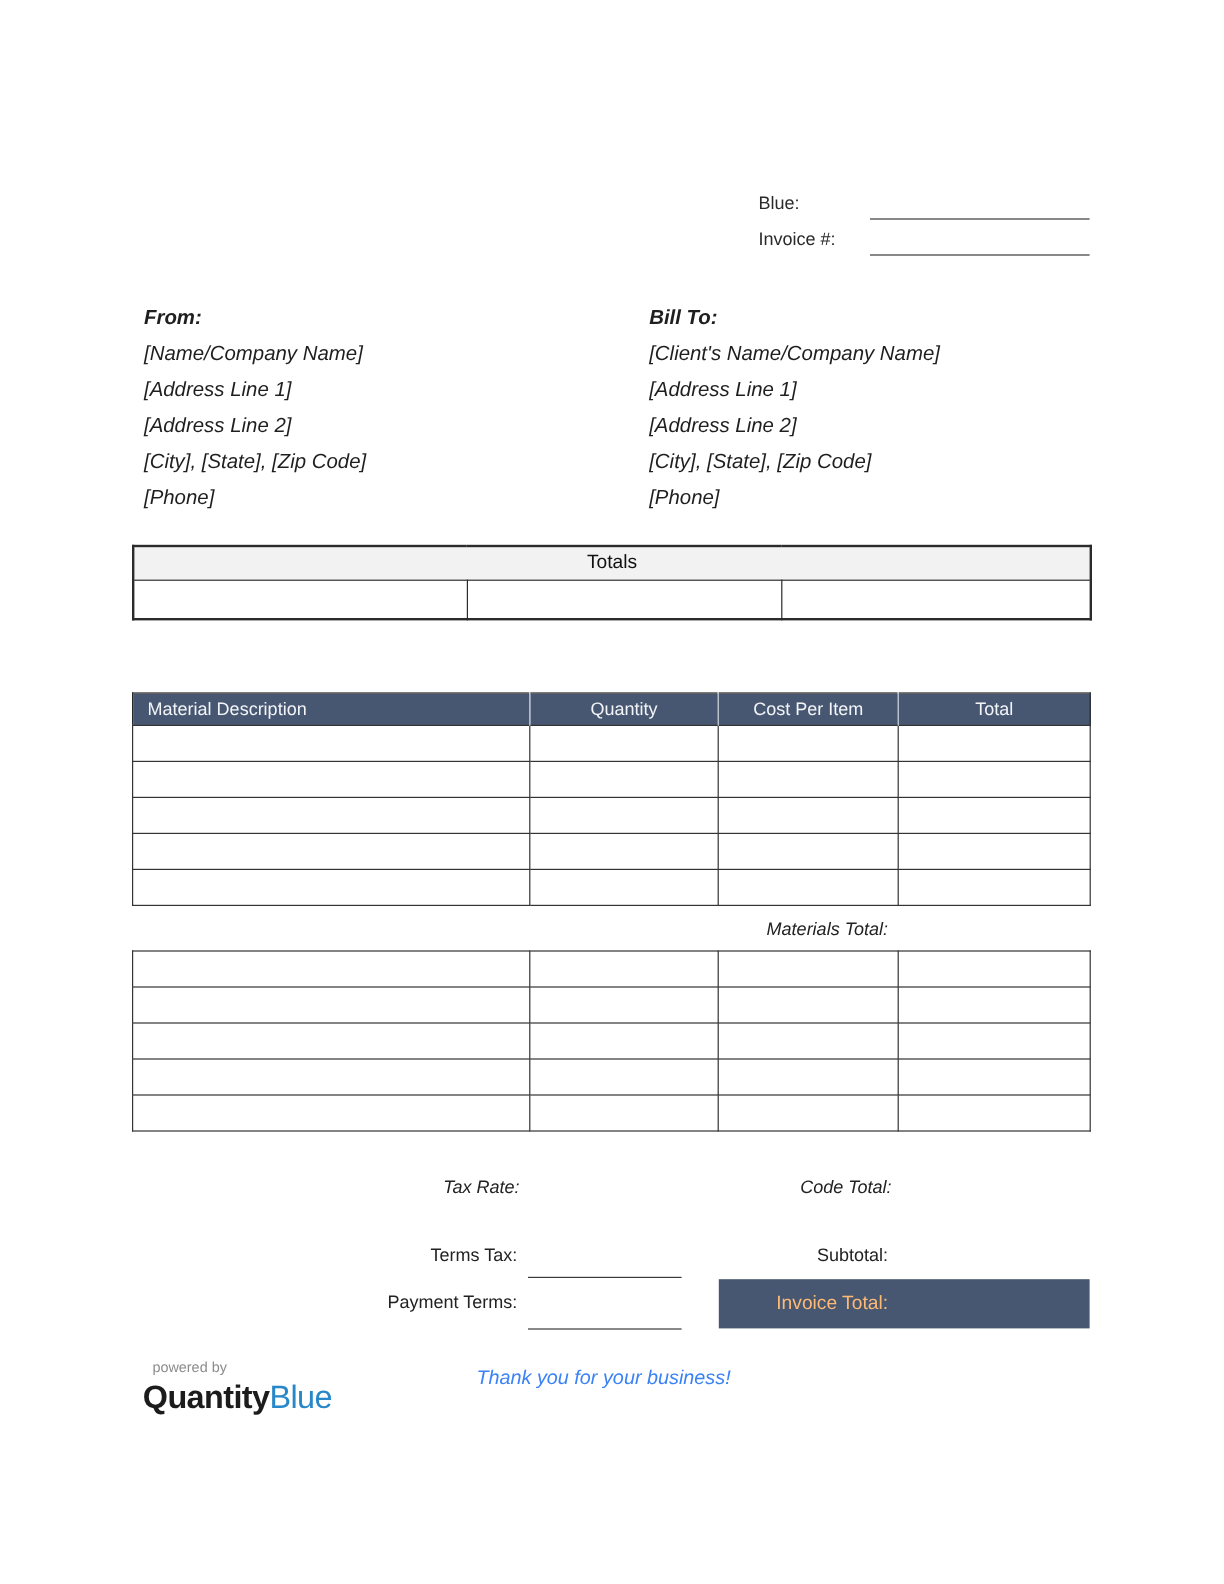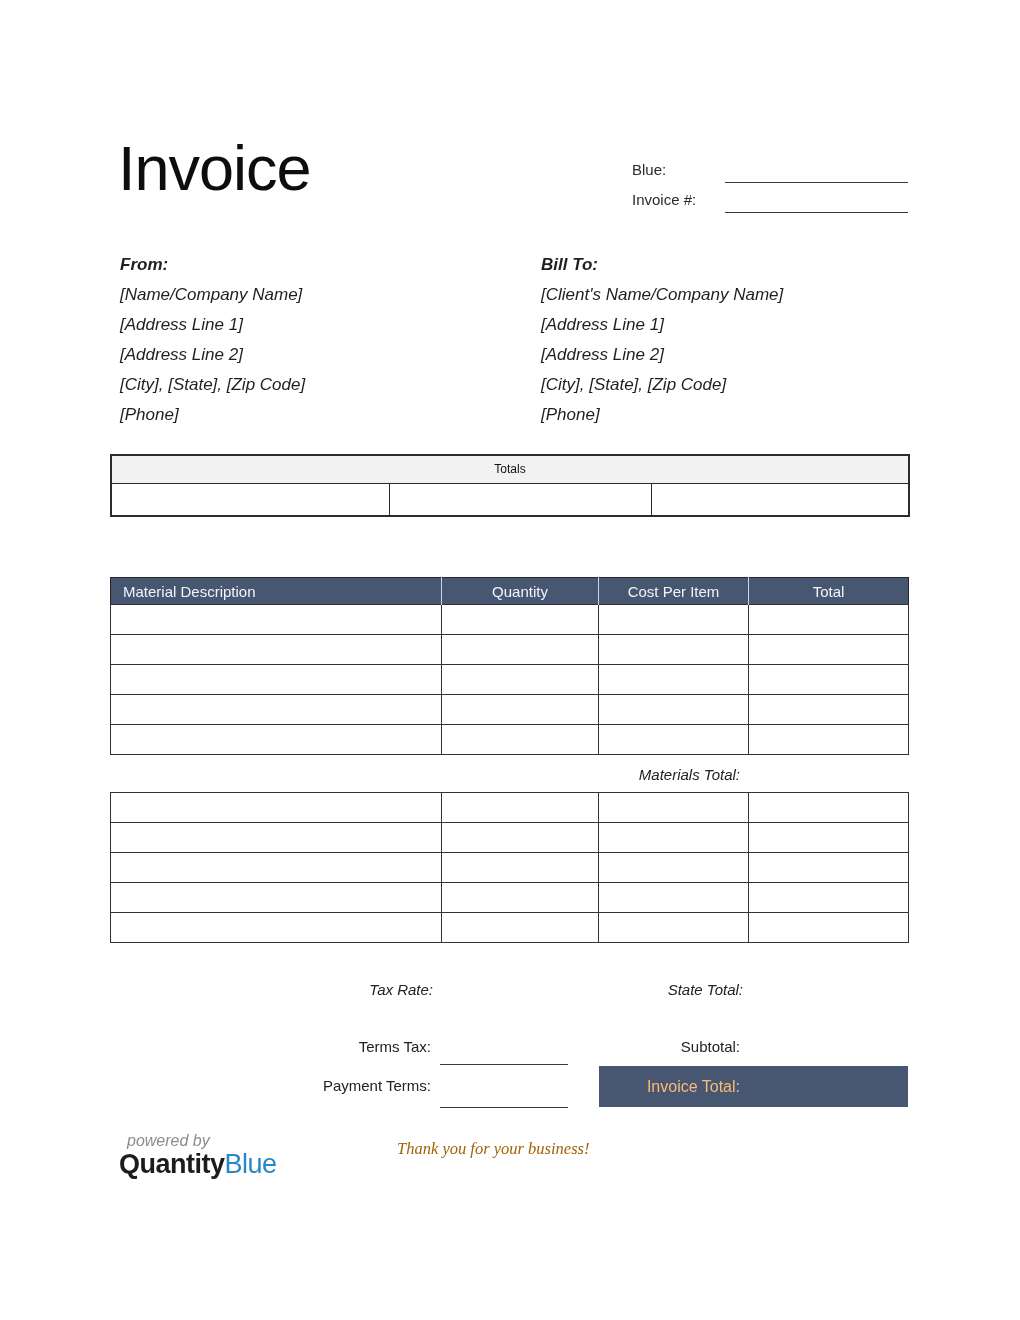--- a/index.html
+++ b/index.html
@@ -26,21 +26,21 @@
   .addr-from { left:120px; }
   .addr-bill { left:541px; }
 
   
   table { border-collapse:collapse; table-layout:fixed; }
   .totals-table {
     position:absolute; left:110px; top:454px; width:798px;
     border:2px solid #2b2b2b;
   }
   .totals-table td {
-    border:1px solid #2b2b2b; text-align:center; font-size:12px; color:#111;margin-left:10px;
+    border:1px solid #2b2b2b; text-align:center; font-size:16px; color:#111;margin-left:10px;
   }
   .totals-table .t-title { background:#f2f2f2; height:28px; }
   .totals-table .t-head td { height:30px; background:#ffffff; }
   .totals-table .t-vals td { height:33px; background:#ffffff; }
 
   
   .items-table { position:absolute; left:110px; width:798px; border:1.5px solid #262626; }
   .items-table th {
     background:#475771; color:#f2f4f8; font-weight:400; font-size:15px;
     height:27px; text-align:center; border-left:1px solid #cfd5dd;
@@ -59,32 +59,31 @@
     position:absolute; left:599px; top:1066px; width:309px; height:41px;
     background:#475771;
   }
   .invoice-total-bar .bar-label {
     position:absolute; right:168px; top:0; bottom:0;
     display:flex; align-items:center; white-space:nowrap;
     color:#fdba74; font-size:16px;
   }
 
   
-  .powered-by { position:absolute; left:127px; top:1132px; font-size:16px; color:#8c8c8c;font-style:italic; }
+  .powered-by { position:absolute; left:127px; top:1132px; font-size:12px; color:#8c8c8c; }
   .brand { position:absolute; left:119px; top:1149px; font-size:27px; letter-spacing:-0.5px; }
   .brand .b1 { color:#1c1c1c; font-weight:600; }
   .brand .b2 { color:#2787c8; font-weight:400; }
-  .thanks { position:absolute; left:397px; top:1139px; font-size:16.5px; font-style:italic; color:#a16207;font-family:Liberation Serif, serif; }
+  .thanks { position:absolute; left:397px; top:1139px; font-size:16.5px; font-style:italic; color:#3b82f6; }
 </style>
 </head>
 <body>
 
 <div class="page">
 
-  <div class="invoice-title">Invoice</div>
 
   <div class="meta-label" style="left:632px; top:161px;">Blue:</div>
   <div class="meta-line" style="left:725px; top:168px; height:15px;"><span></span></div>
   <div class="meta-label" style="left:632px; top:191px;">Invoice #:</div>
   <div class="meta-line" style="left:725px; top:198px; height:15px;"><span></span></div>
 
   <div class="addr addr-from">
     <div class="hdr">From:</div>
     <div>[Name/Company Name]</div>
     <div>[Address Line 1]</div>
@@ -204,21 +203,21 @@
     <tr>
           <td></td>
           <td></td>
           <td></td>
           <td></td>
         </tr>
   </tbody>
     </table>
 
   <div class="italic-note" style="right:587px; top:981px;">Tax Rate:</div>
-  <div class="italic-note" style="right:277px; top:981px;">State Total:</div>
+  <div class="italic-note" style="right:277px; top:981px;">Code Total:</div>
 
   <div class="sum-label" style="right:589px; top:1038px;">Terms Tax:</div>
   <div class="blank-line" style="top:1050px; height:15px;"><span></span></div>
   <div class="sum-label" style="right:280px; top:1038px;">Subtotal:</div>
 
   <div class="sum-label" style="right:589px; top:1077px;">Payment Terms:</div>
   <div class="blank-line" style="top:1093px; height:15px;"><span></span></div>
 
   <div class="invoice-total-bar">
     <span class="bar-label">Invoice Total:</span>

